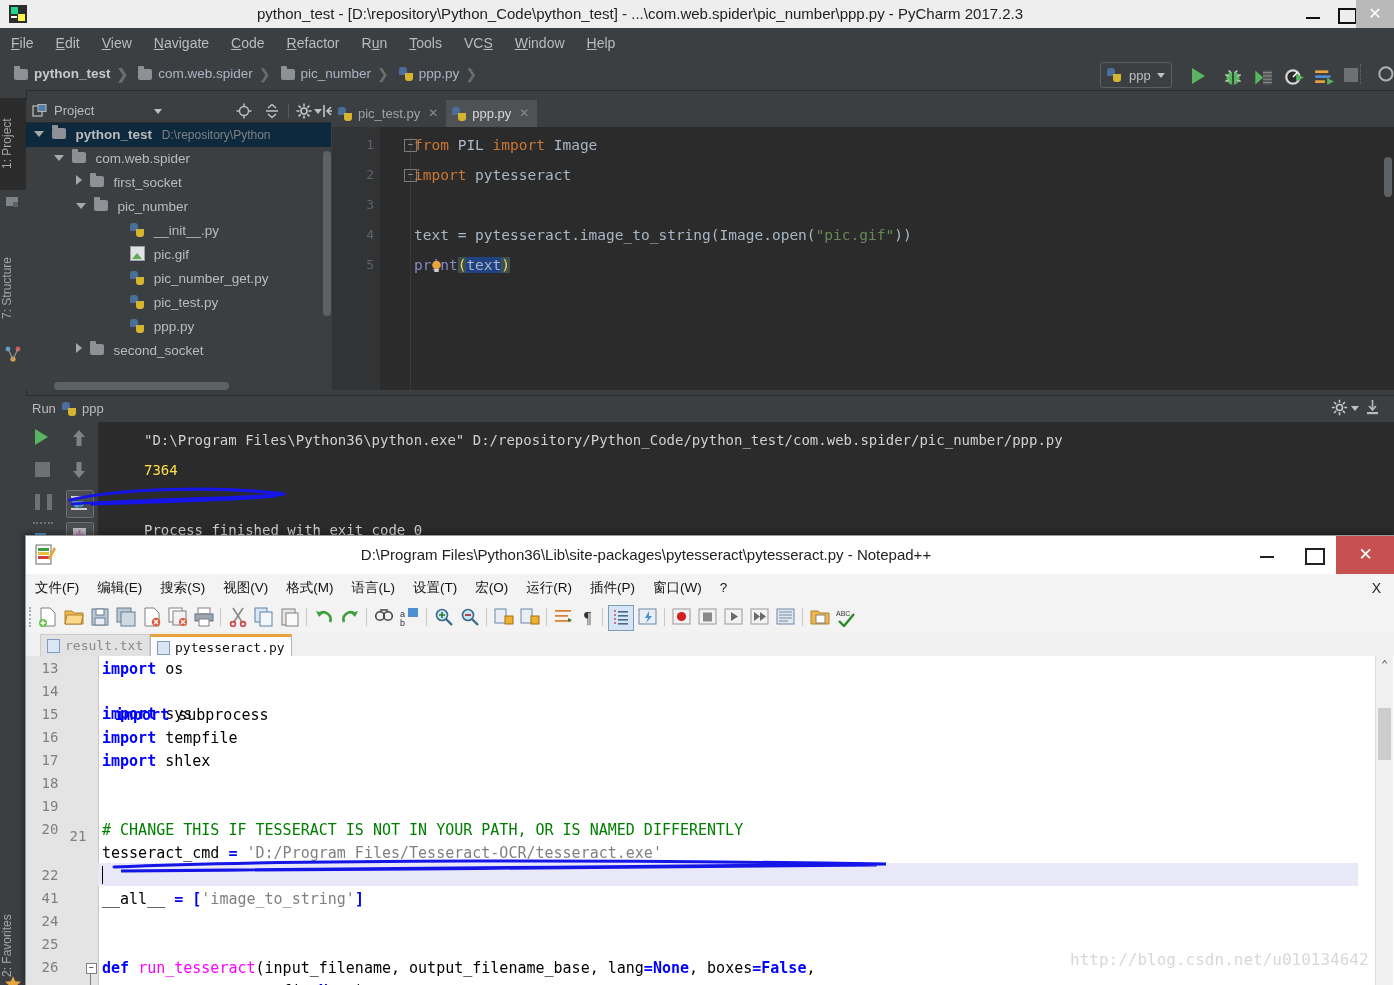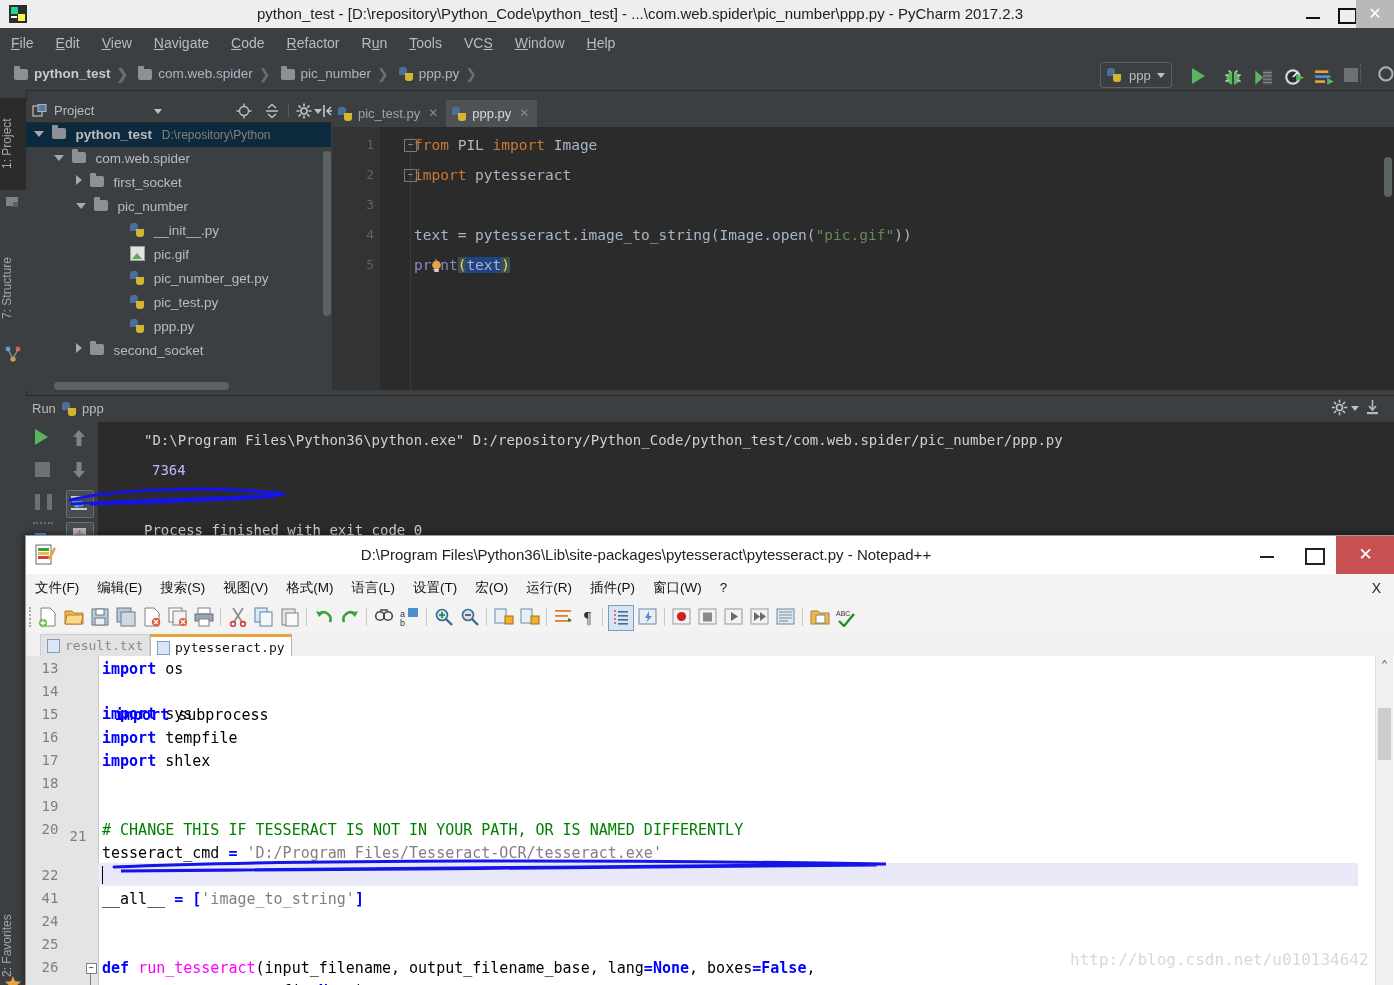--- a/index.html
+++ b/index.html
@@ -432,21 +432,21 @@
         <svg style="position:absolute;left:4px;top:4px;width:17px;height:17px;" viewBox="0 0 17 17">
           <rect x="2" y="1" width="13" height="10" fill="#b9b9b9"></rect>
           <path d="M8.5 3 L8.5 10 M5 7 L8.5 11 L12 7" stroke="#c061c0" stroke-width="2" fill="none"></path>
           <rect x="2" y="13" width="13" height="2" fill="#b9b9b9"></rect>
         </svg>
       </div>
     </div>
 
     <div class="rp-console">
       <div class="cline" style="top:10px;color:#d0d0d0;">"D:\Program Files\Python36\python.exe" D:/repository/Python_Code/python_test/com.web.spider/pic_number/ppp.py</div>
-      <div class="cline" style="top:40px;color:#c4b5fd;margin-left:8px;">7364</div>
+      <div class="cline" style="top:40px;color:#fde047;">7364</div>
       <div class="cline" style="top:100px;color:#d0d0d0;">Process finished with exit code 0</div>
     </div>
 
     <svg style="position:absolute;left:1305px;top:3px;width:17px;height:17px;" viewBox="0 0 17 17">
       <circle cx="8.5" cy="8.5" r="3" fill="none" stroke="#c6c6c6" stroke-width="1.6"></circle>
       <path d="M8.5 0.8 L8.5 3.8 M8.5 13.2 L8.5 16.2 M0.8 8.5 L3.8 8.5 M13.2 8.5 L16.2 8.5 M3 3 L5.2 5.2 M11.8 11.8 L14 14 M14 3 L11.8 5.2 M5.2 11.8 L3 14" stroke="#c6c6c6" stroke-width="1.6"></path>
     </svg>
     <span class="caret-d" style="position:absolute;left:1325px;top:10px;"></span>
     <svg style="position:absolute;left:1338px;top:3px;width:17px;height:17px;" viewBox="0 0 17 17">
       <path d="M8.5 1 L8.5 10 M5 7 L8.5 11 L12 7" stroke="#b9b9b9" stroke-width="1.6" fill="none"></path>

